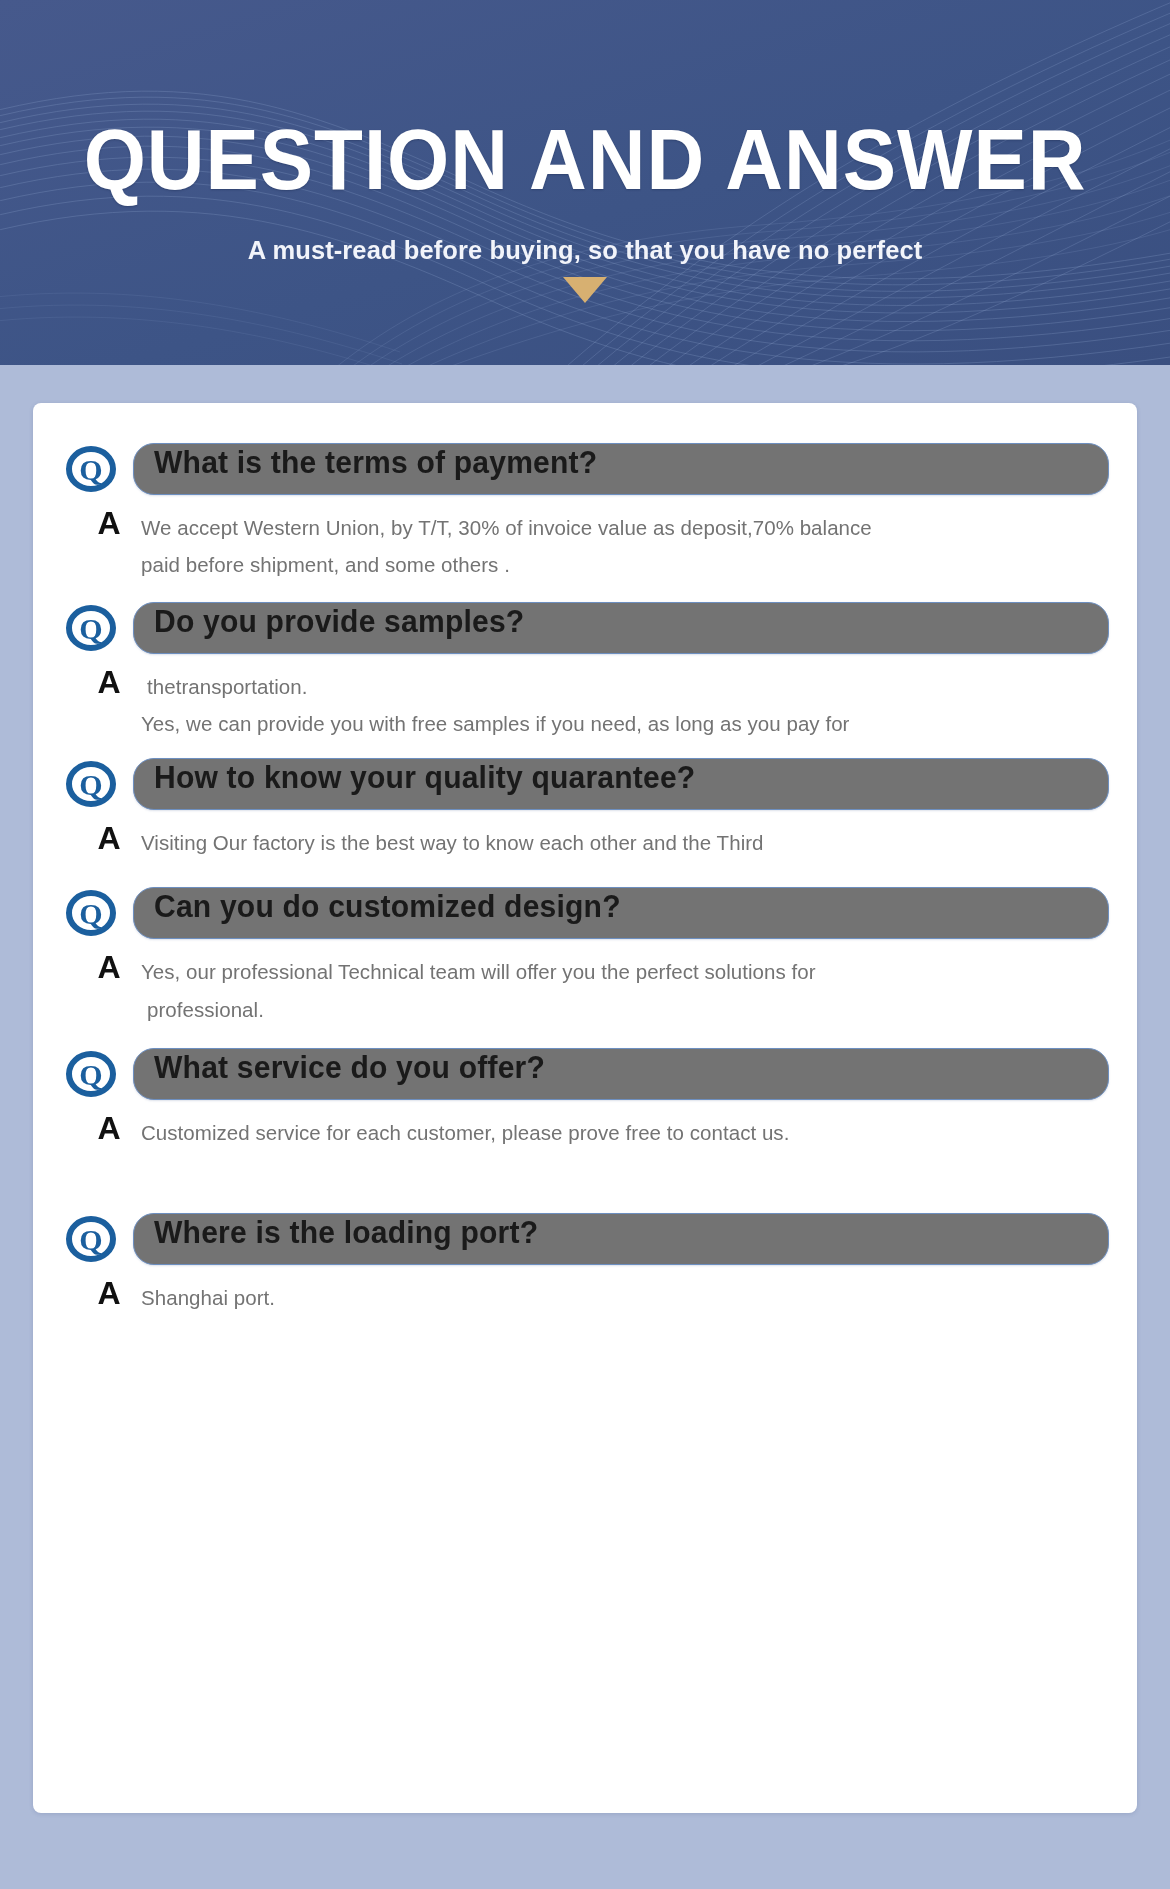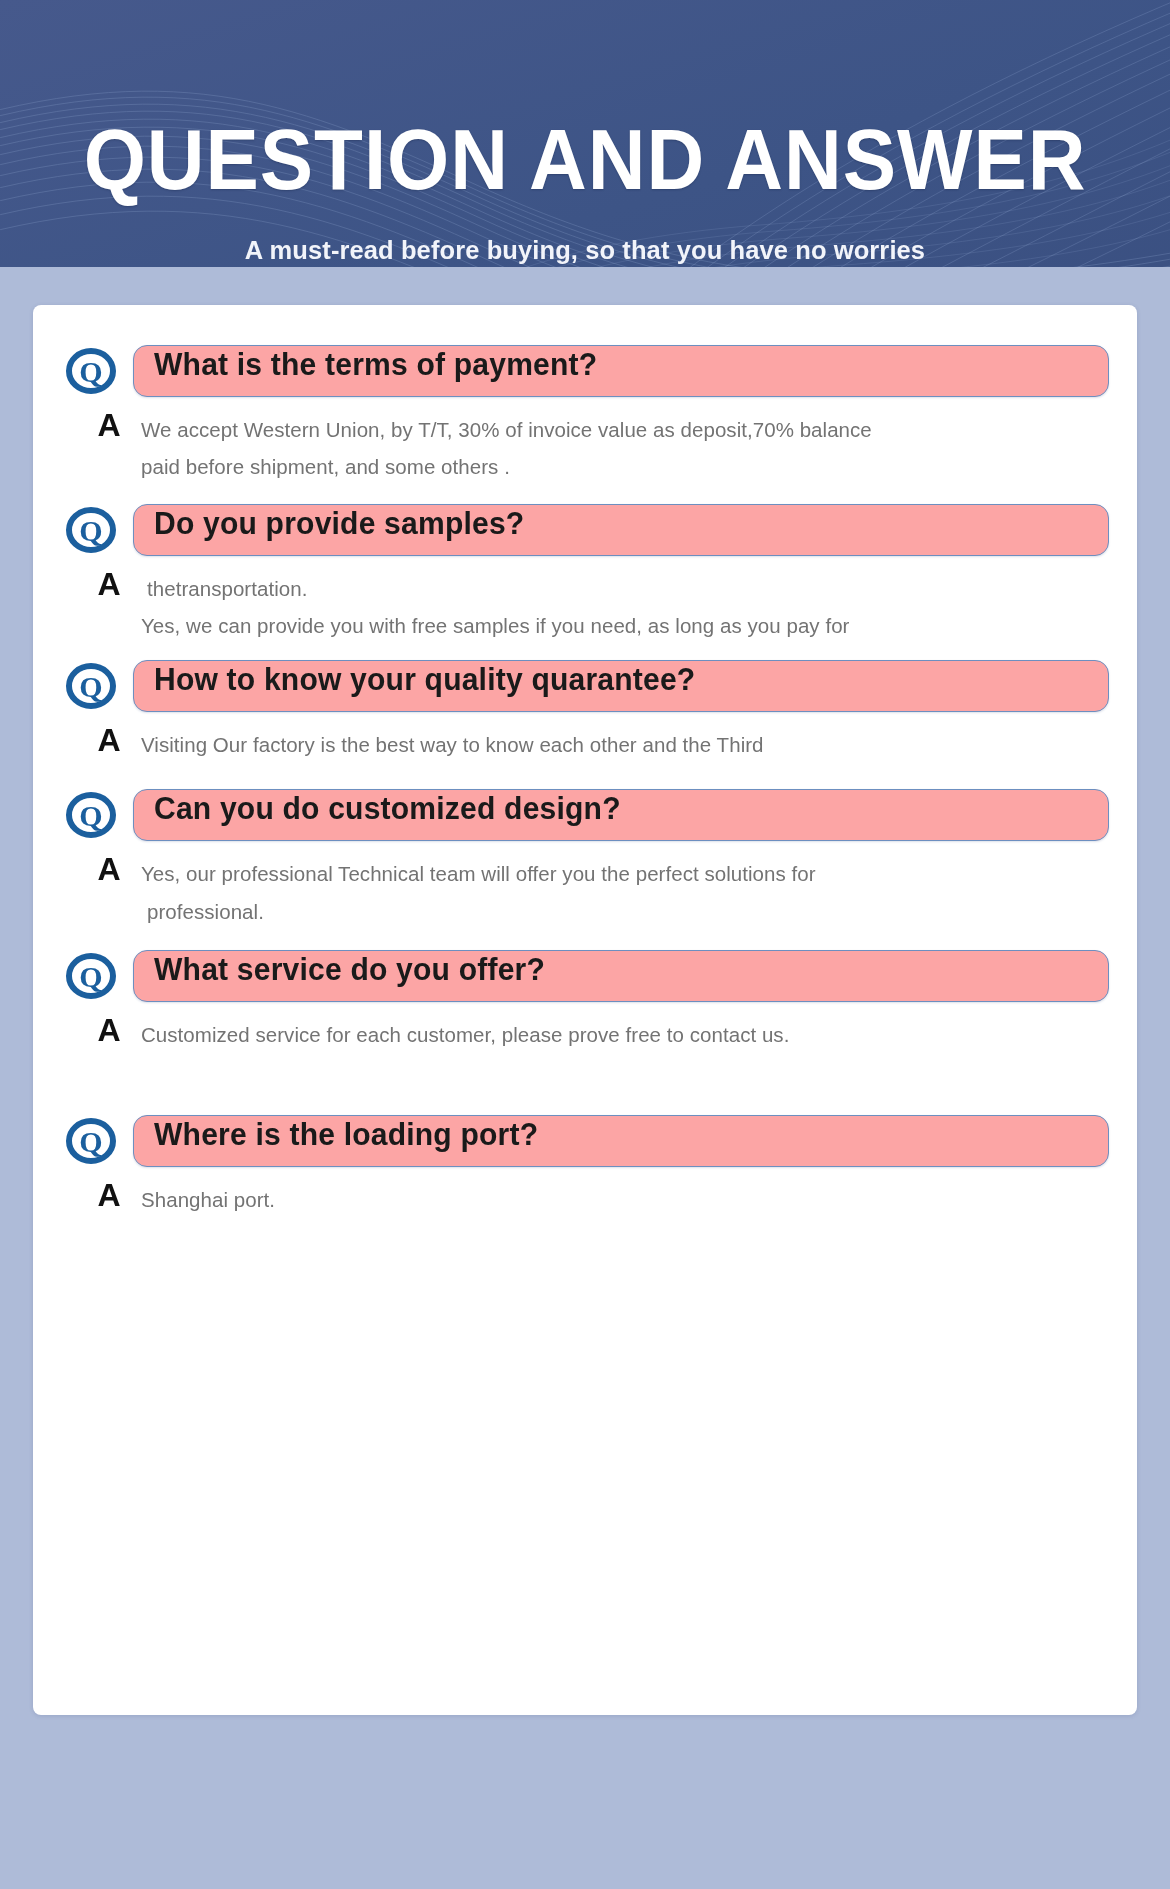--- a/index.html
+++ b/index.html
@@ -8,21 +8,21 @@
     width:1170px;height:1889px;
     background:#aebbd8;
     font-family:"Liberation Sans", sans-serif;
     overflow:hidden;
     position:relative;
   }
 
   
   .header{
     position:relative;
-    width:1170px;height:267px;
+    width:1170px;height:365px;
     background:#ec4899;
     overflow:hidden;
   }
   .header-waves{
     position:absolute;left:0;top:0;width:1170px;height:365px;
     pointer-events:none;
   }
   .header-inner{
     position:relative;z-index:3;
     width:100%;height:100%;
@@ -95,22 +95,22 @@
     flex:0 0 auto;
     width:56px;height:48px;
     margin-right:14px;
     position:relative;
     display:flex;align-items:center;justify-content:center;
   }
   .q-badge svg{display:block;}
   .q-box{
     flex:1 1 auto;
     border:1.4px solid #6d8fc0;
-    border-radius:14px;
-    background:#fca5a5;
+    border-radius:21px;
+    background:#737373;
     box-shadow:0 1px 2px rgba(100,120,160,.22);
     height:52px;
     display:flex;align-items:center;
     padding:0 0 12px 20px;
     box-sizing:border-box;
   }
   .q-text{
     font-family:"Liberation Sans Narrow","Liberation Sans", sans-serif;
     font-size:31px;
     font-weight:bold;
@@ -216,21 +216,21 @@
     </g>
     <g stroke="#8ba2cc" fill="none" stroke-width="0.6" opacity="0.22">
       <path d="M-30,300 C120,280 260,305 400,352"></path>
       <path d="M-30,312 C120,292 262,317 402,364"></path>
       <path d="M-30,324 C120,304 264,329 404,376"></path>
     </g>
   </svg>
 
   <div class="header-inner">
     <div class="hdr-title">QUESTION AND ANSWER</div>
-    <div class="hdr-sub">A must-read before buying, so that you have no worries</div>
+    <div class="hdr-sub">A must-read before buying, so that you have no perfect</div>
     <div class="hdr-arrow"></div>
   </div>
 </div>
 
 <div class="page-body">
   <div class="card">
     <div class="qa-list">
 
       <div class="qa-item">
         <div class="q-row">

